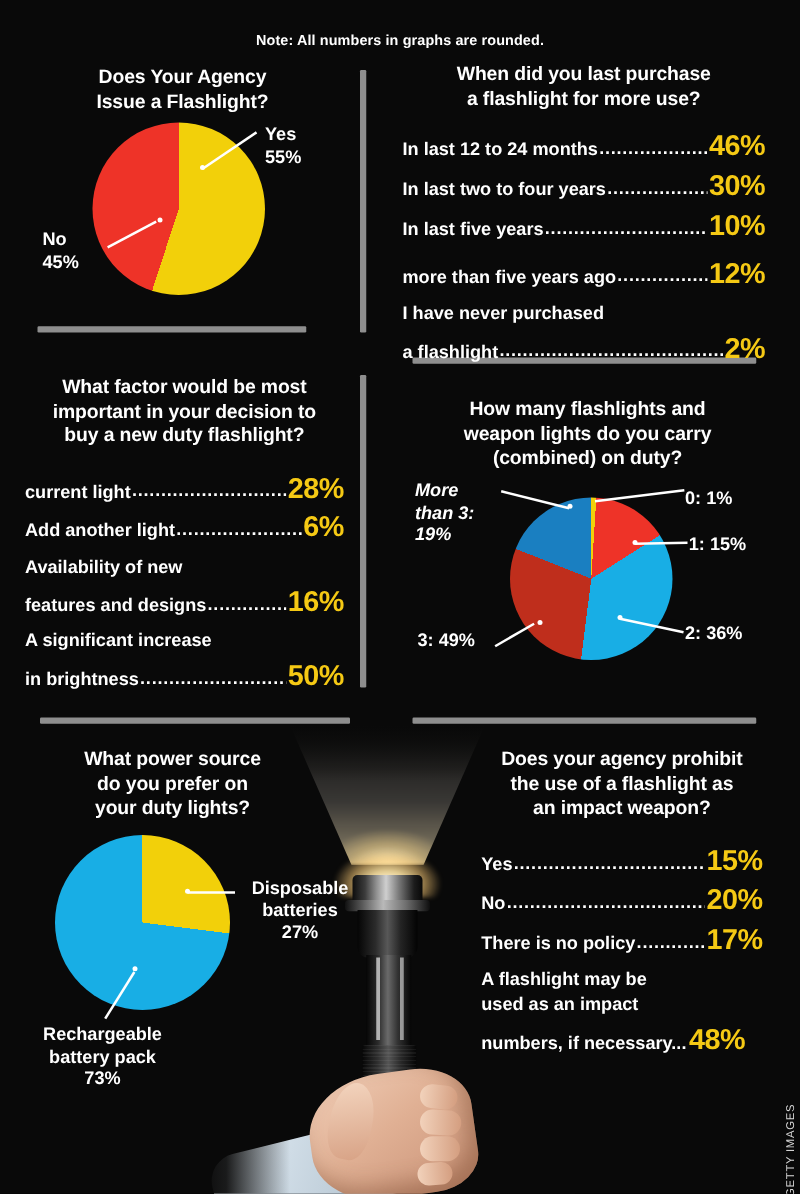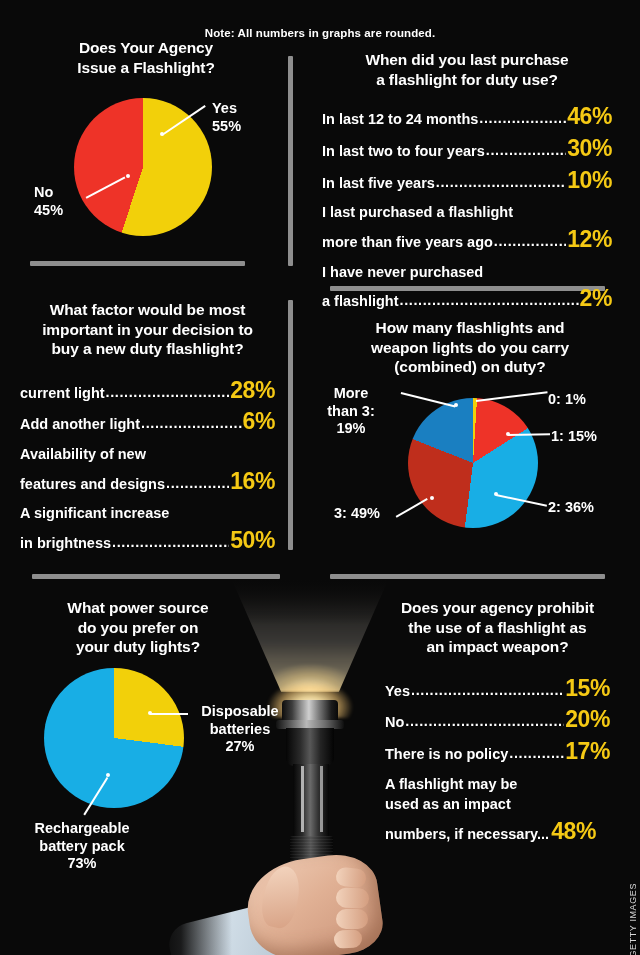--- a/index.html
+++ b/index.html
@@ -160,21 +160,21 @@
 
   <div class="note">Note: All numbers in graphs are rounded.</div>
 
   <div class="vrule" style="left:288px;top:56px;height:210px;"></div>
   <div class="vrule" style="left:288px;top:300px;height:250px;"></div>
   <div class="hrule" style="left:30px;top:261px;width:215px;"></div>
   <div class="hrule" style="left:330px;top:286px;width:275px;"></div>
   <div class="hrule" style="left:32px;top:574px;width:248px;"></div>
   <div class="hrule" style="left:330px;top:574px;width:275px;"></div>
 
-  <div class="panel" style="left:16px;top:38px;width:260px;">
+  <div class="panel" style="left:16px;top:52px;width:260px;">
     <div class="ptitle">
       <div>Does Your Agency</div>
       <div>Issue a Flashlight?</div>
     </div>
   </div>
 
   <div class="pie" style="left:74px;top:98px;width:138px;height:138px;
               background:conic-gradient(from 0deg,
                  #f2d00a 0deg 198deg,
                  #ee3328 198deg 360deg);"></div>
@@ -189,21 +189,21 @@
   <div class="plabel" style="left:34px;top:184px;text-align:left;">
     <div>No</div>
     <div>45%</div>
   </div>
   <div class="lead" style="left:86px;top:197px;width:44px;transform:rotate(-28deg);"></div>
   <div class="dot" style="left:126px;top:174px;"></div>
 
   <div class="panel" style="left:322px;top:50px;width:290px;">
     <div class="ptitle">
       <div>When did you last purchase</div>
-      <div>a flashlight for duty use?</div>
+      <div>a flashlight for more use?</div>
     </div>
     <div class="stats">
 
       <div class="srow">
         <span class="lbl">In last 12 to 24 months</span>
         <span class="dots">................................................</span>
         <span class="val">46%</span>
       </div>
 
       <div class="srow">
@@ -212,23 +212,20 @@
         <span class="val">30%</span>
       </div>
 
       <div class="srow">
         <span class="lbl">In last five years</span>
         <span class="dots">................................................</span>
         <span class="val">10%</span>
       </div>
 
       <div class="gap"></div>
-      <div class="srow wrap">
-        <div>I last purchased a flashlight</div>
-      </div>
       <div class="srow cont">
         <span class="lbl">more than five years ago</span>
         <span class="dots">................................................</span>
         <span class="val">12%</span>
       </div>
 
       <div class="gap"></div>
       <div class="srow wrap">
         <div>I have never purchased</div>
       </div>
@@ -306,21 +303,21 @@
   <div class="dot" style="left:506px;top:432px;"></div>
 
   <div class="plabel" style="left:548px;top:499px;">2: 36%</div>
   <div class="lead" style="left:496px;top:494px;width:52px;transform:rotate(12deg);"></div>
   <div class="dot" style="left:494px;top:492px;"></div>
 
   <div class="plabel" style="left:334px;top:505px;">3: 49%</div>
   <div class="lead" style="left:396px;top:516px;width:36px;transform:rotate(-30deg);"></div>
   <div class="dot" style="left:430px;top:496px;"></div>
 
-  <div class="plabel" style="left:320px;top:385px;text-align:center;width:62px;">
+  <div class="plabel" style="left:332px;top:385px;text-align:left;width:62px;font-style:italic;">
     <div>More</div>
     <div>than 3:</div>
     <div>19%</div>
   </div>
   <div class="lead" style="left:401px;top:392px;width:56px;transform:rotate(14deg);"></div>
   <div class="dot" style="left:454px;top:403px;"></div>
 
   <div class="panel" style="left:18px;top:598px;width:240px;">
     <div class="ptitle">
       <div>What power source</div>

